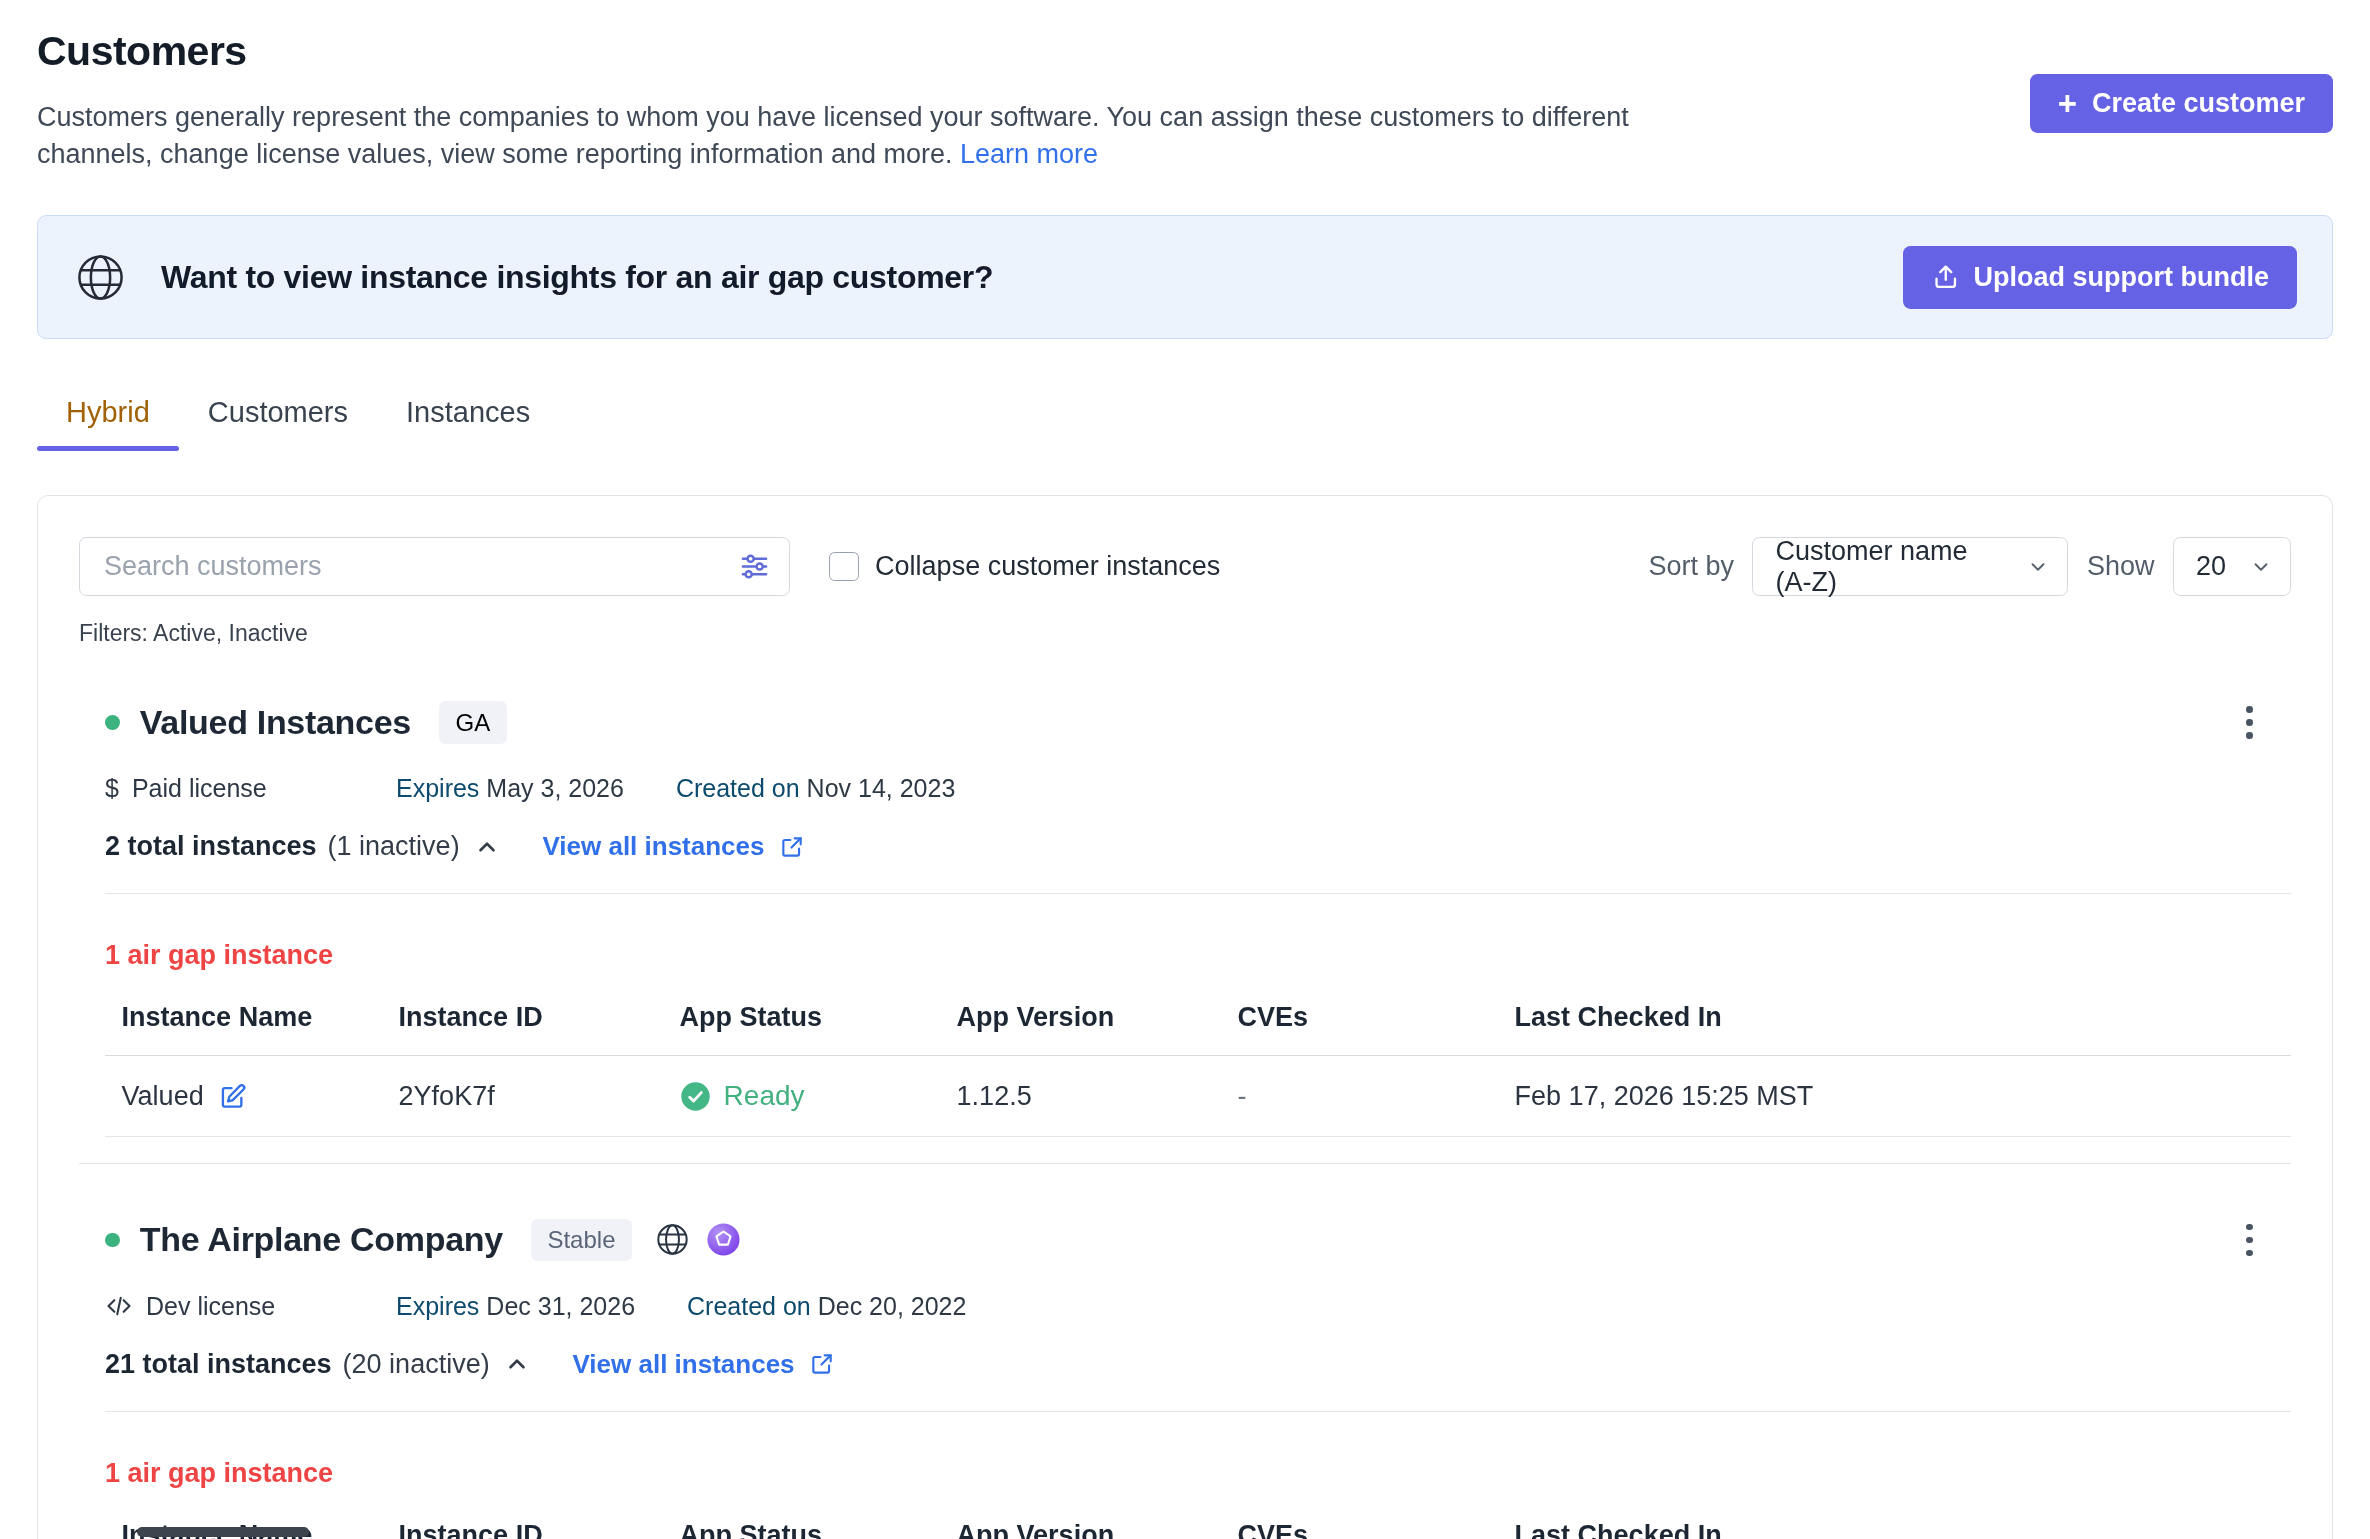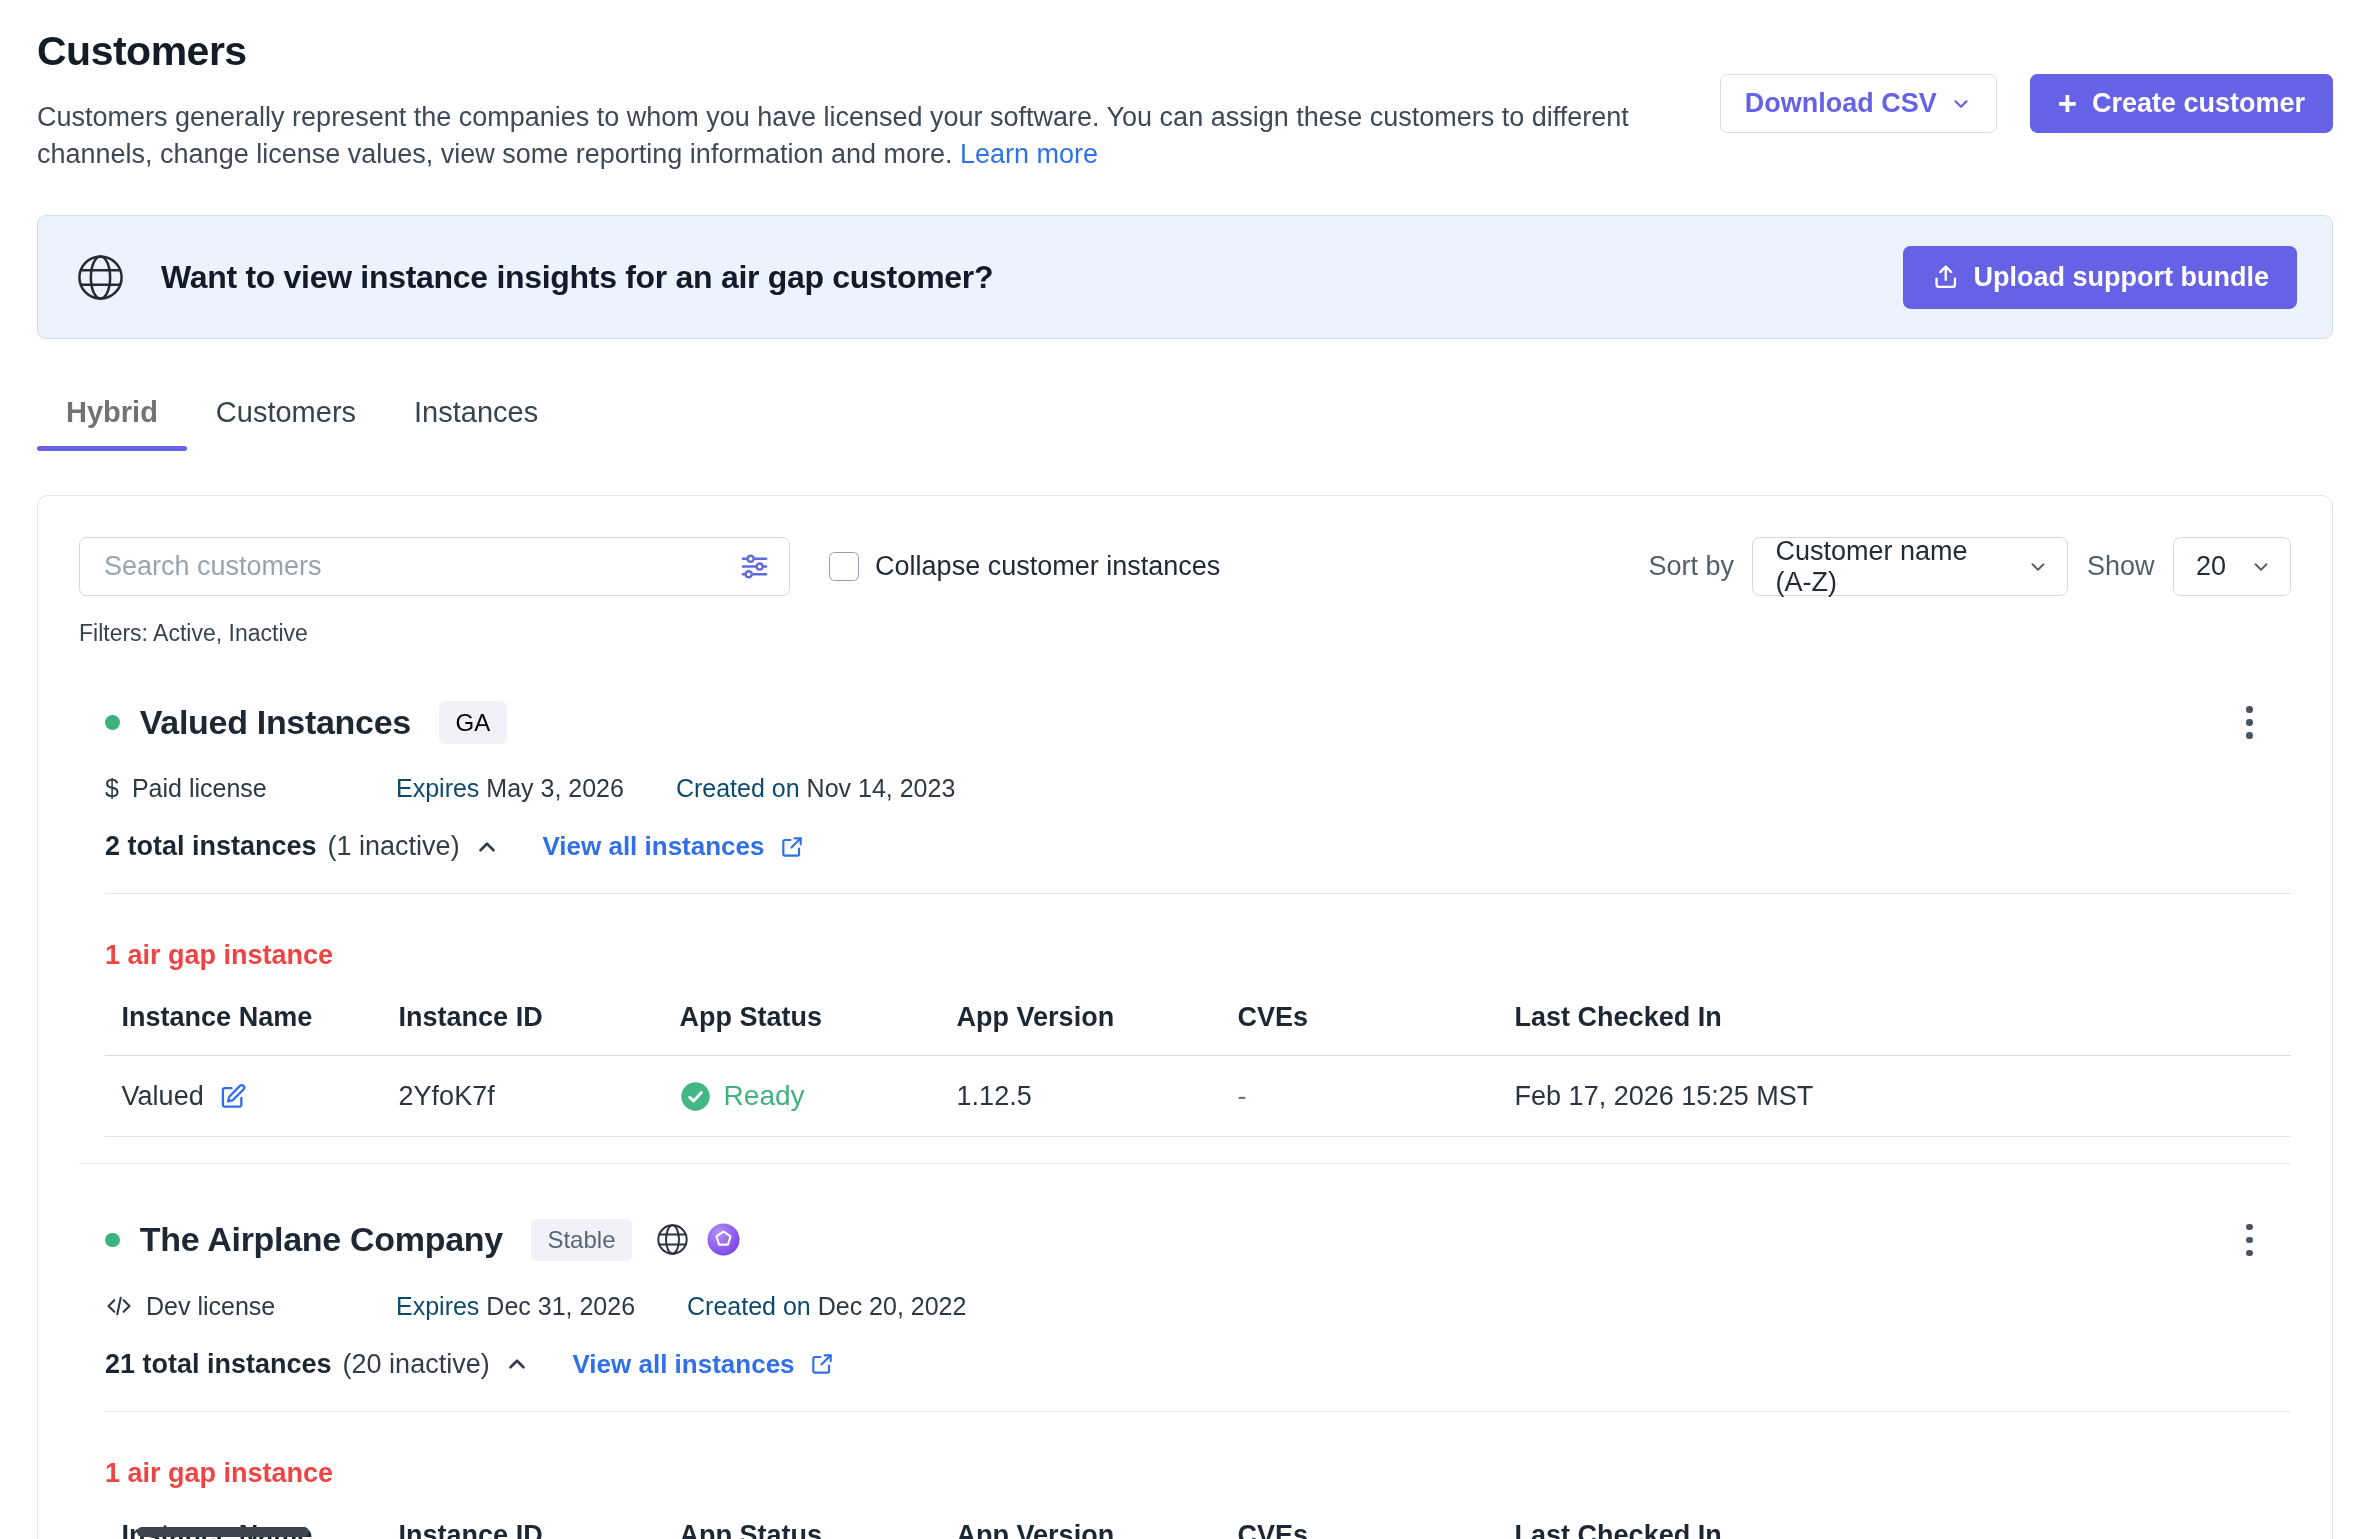--- a/index.html
+++ b/index.html
@@ -24,21 +24,21 @@
   .banner { margin-top: 42px; height: 124px; display: flex; align-items: center;
     background: #edf3fd; border: 0.9px solid #cadbf6; border-radius: 9.2px; padding: 0 35px; }
   .banner .globe { width: 55px; height: 55px; margin-right: 33px; color: #222b36; }
   .banner-title { font-size: 32px; font-weight: 800; color: #121b2a; letter-spacing: -0.3px; }
   .banner .btn-primary { margin-left: auto; height: 63px; }
   .upload-ic { width: 29.5px; height: 29.5px; }
 
   
   .tabs { display: flex; margin-top: 57px; }
   .tab { position: relative; padding: 0 29px 22px; font-size: 29px; color: #39434f; cursor: pointer; }
-  .tab.active { color: #737373; font-weight: 700; }
+  .tab.active { color: #a16207; font-weight: 400; }
   .tab.active::after { content: ""; position: absolute; left: 0; right: 0; bottom: 0;
     height: 5.5px; border-radius: 2.8px; background: #6662e5; }
 
   
   .card { margin-top: 44px; border: 0.9px solid #e0e4e9; border-radius: 11px;
     padding: 41px 41px 74px; height: 1108px; }
 
   .toolbar { display: flex; align-items: center; }
   .search-wrap { position: relative; width: 711px; }
   .search-input { width: 100%; height: 59px; border: 0.9px solid #d3d8df; border-radius: 7.4px;
@@ -112,26 +112,20 @@
 
 <div class="page">
 
   <div class="top">
     <div>
       <h1>Customers</h1>
       <p class="desc"><span>Customers generally represent the companies to whom you have licensed your software. You can assign these customers to different channels, change license values, view some reporting information and more.</span>
         <a class="link">Learn more</a></p>
     </div>
     <div class="top-actions">
-      <button class="btn btn-outline">
-        <span>Download CSV</span>
-        <svg class="chev" viewBox="0 0 24 24" fill="none" stroke="currentColor" stroke-width="2.4" stroke-linecap="round" stroke-linejoin="round">
-            <path d="M6 9l6 6 6-6"></path>
-          </svg>
-      </button>
       <button class="btn btn-primary">
         <span class="plus">+</span>
         <span>Create customer</span>
       </button>
     </div>
   </div>
 
   <div class="banner">
     <svg class="globe" viewBox="0 0 24 24" fill="none" stroke="currentColor" stroke-width="1.1">
       <circle cx="12" cy="12" r="9.2"></circle>

